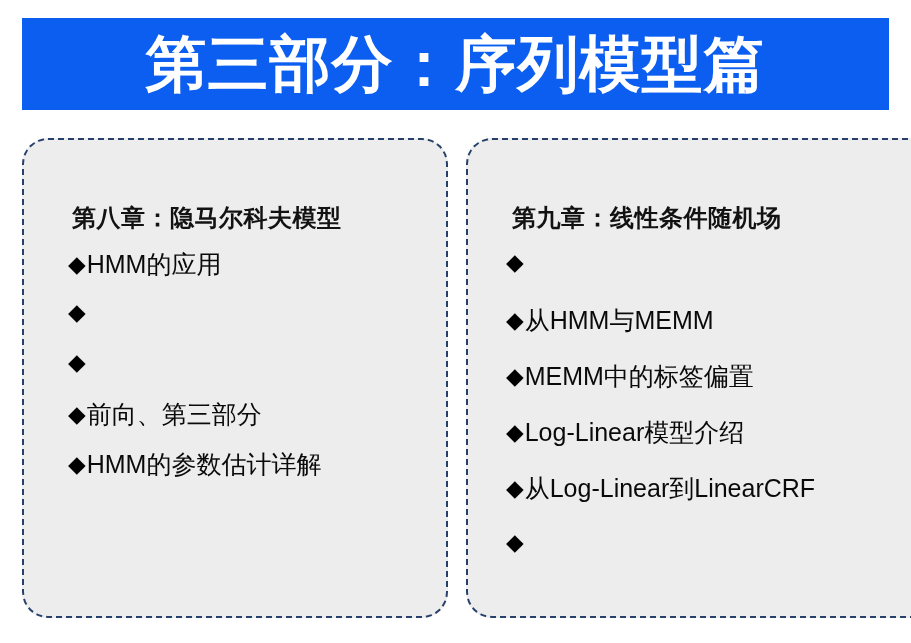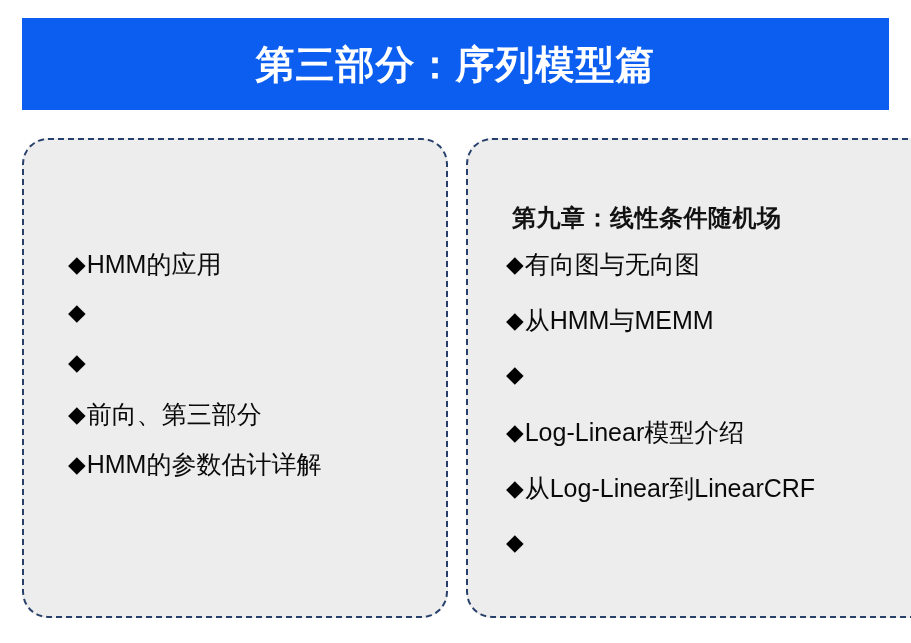--- a/index.html
+++ b/index.html
@@ -23,21 +23,21 @@
     width: 867px;
     height: 92px;
     background: #0B5EF0;
     display: flex;
     align-items: center;
     justify-content: center;
     box-sizing: border-box;
   }
   #banner-title {
     color: #ffffff;
-    font-size: 39px;
+    font-size: 61px;
     font-weight: bold;
     letter-spacing: 1px;
     line-height: 1;
     white-space: nowrap;
     font-family: "Liberation Sans", "DejaVu Sans", sans-serif;
   }
 
   
   .panel {
     position: absolute;
@@ -115,20 +115,21 @@
   }
 </style>
 </head>
 <body>
 
 <div id="banner">
   <div id="banner-title">第三部分：序列模型篇</div>
 </div>
 
 <div class="panel" id="panel-left">
+  <div class="chapter-heading">第八章：隐马尔科夫模型</div>
   <ul class="bullet-list" id="list-left">
     <li class="bullet-item">
       <span class="bullet-marker">◆</span>
       <span class="bullet-text">HMM的应用</span>
     </li>
     <li class="bullet-item">
       <span class="bullet-marker">◆</span>
     </li>
     <li class="bullet-item">
       <span class="bullet-marker">◆</span>
@@ -142,28 +143,28 @@
       <span class="bullet-text">HMM的参数估计详解</span>
     </li>
   </ul>
 </div>
 
 <div class="panel" id="panel-right">
   <div class="chapter-heading">第九章：线性条件随机场</div>
   <ul class="bullet-list" id="list-right">
     <li class="bullet-item">
       <span class="bullet-marker">◆</span>
-      <span class="bullet-text">有向图与无向图</span>
     </li>
     <li class="bullet-item">
       <span class="bullet-marker">◆</span>
       <span class="bullet-text">从HMM与MEMM</span>
     </li>
     <li class="bullet-item">
       <span class="bullet-marker">◆</span>
+      <span class="bullet-text">MEMM中的标签偏置</span>
     </li>
     <li class="bullet-item">
       <span class="bullet-marker">◆</span>
       <span class="bullet-text">Log-Linear模型介绍</span>
     </li>
     <li class="bullet-item">
       <span class="bullet-marker">◆</span>
       <span class="bullet-text">从Log-Linear到LinearCRF</span>
     </li>
     <li class="bullet-item">

